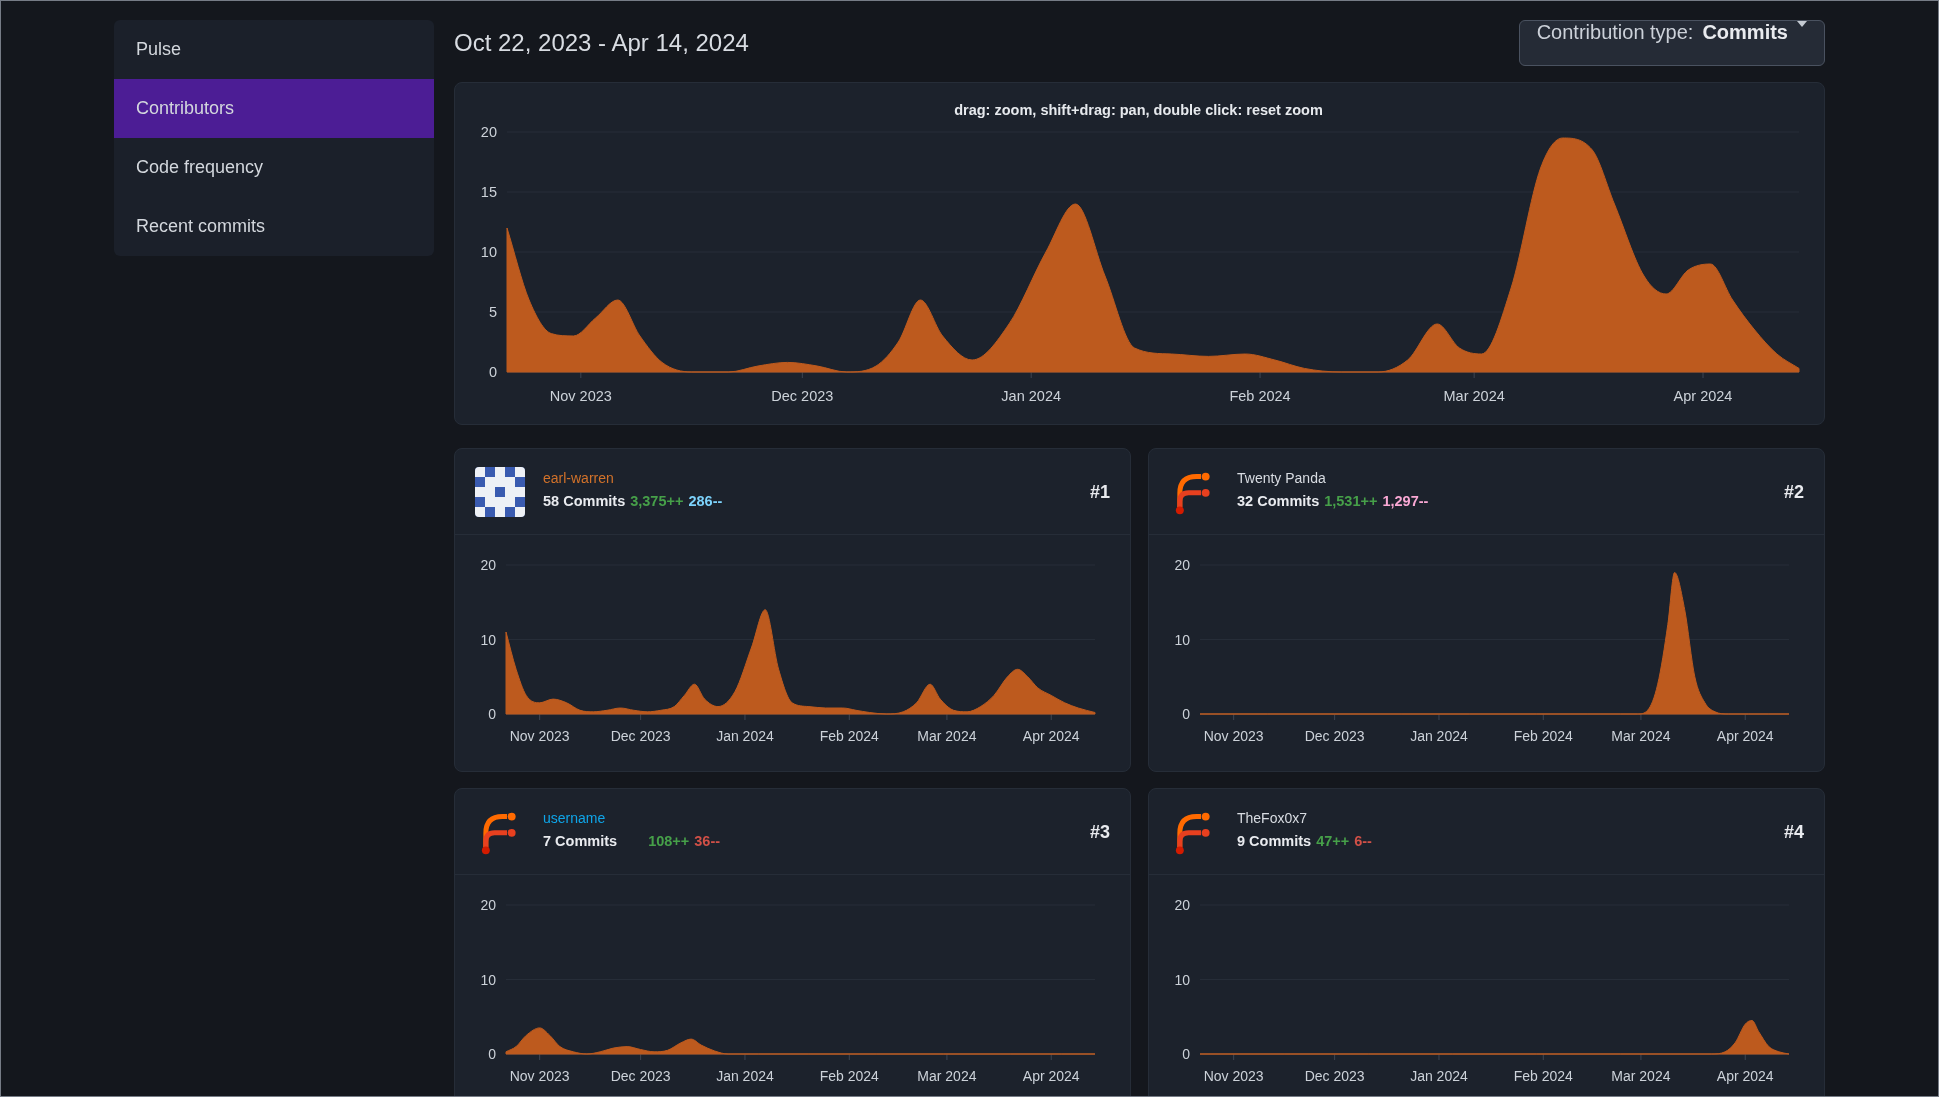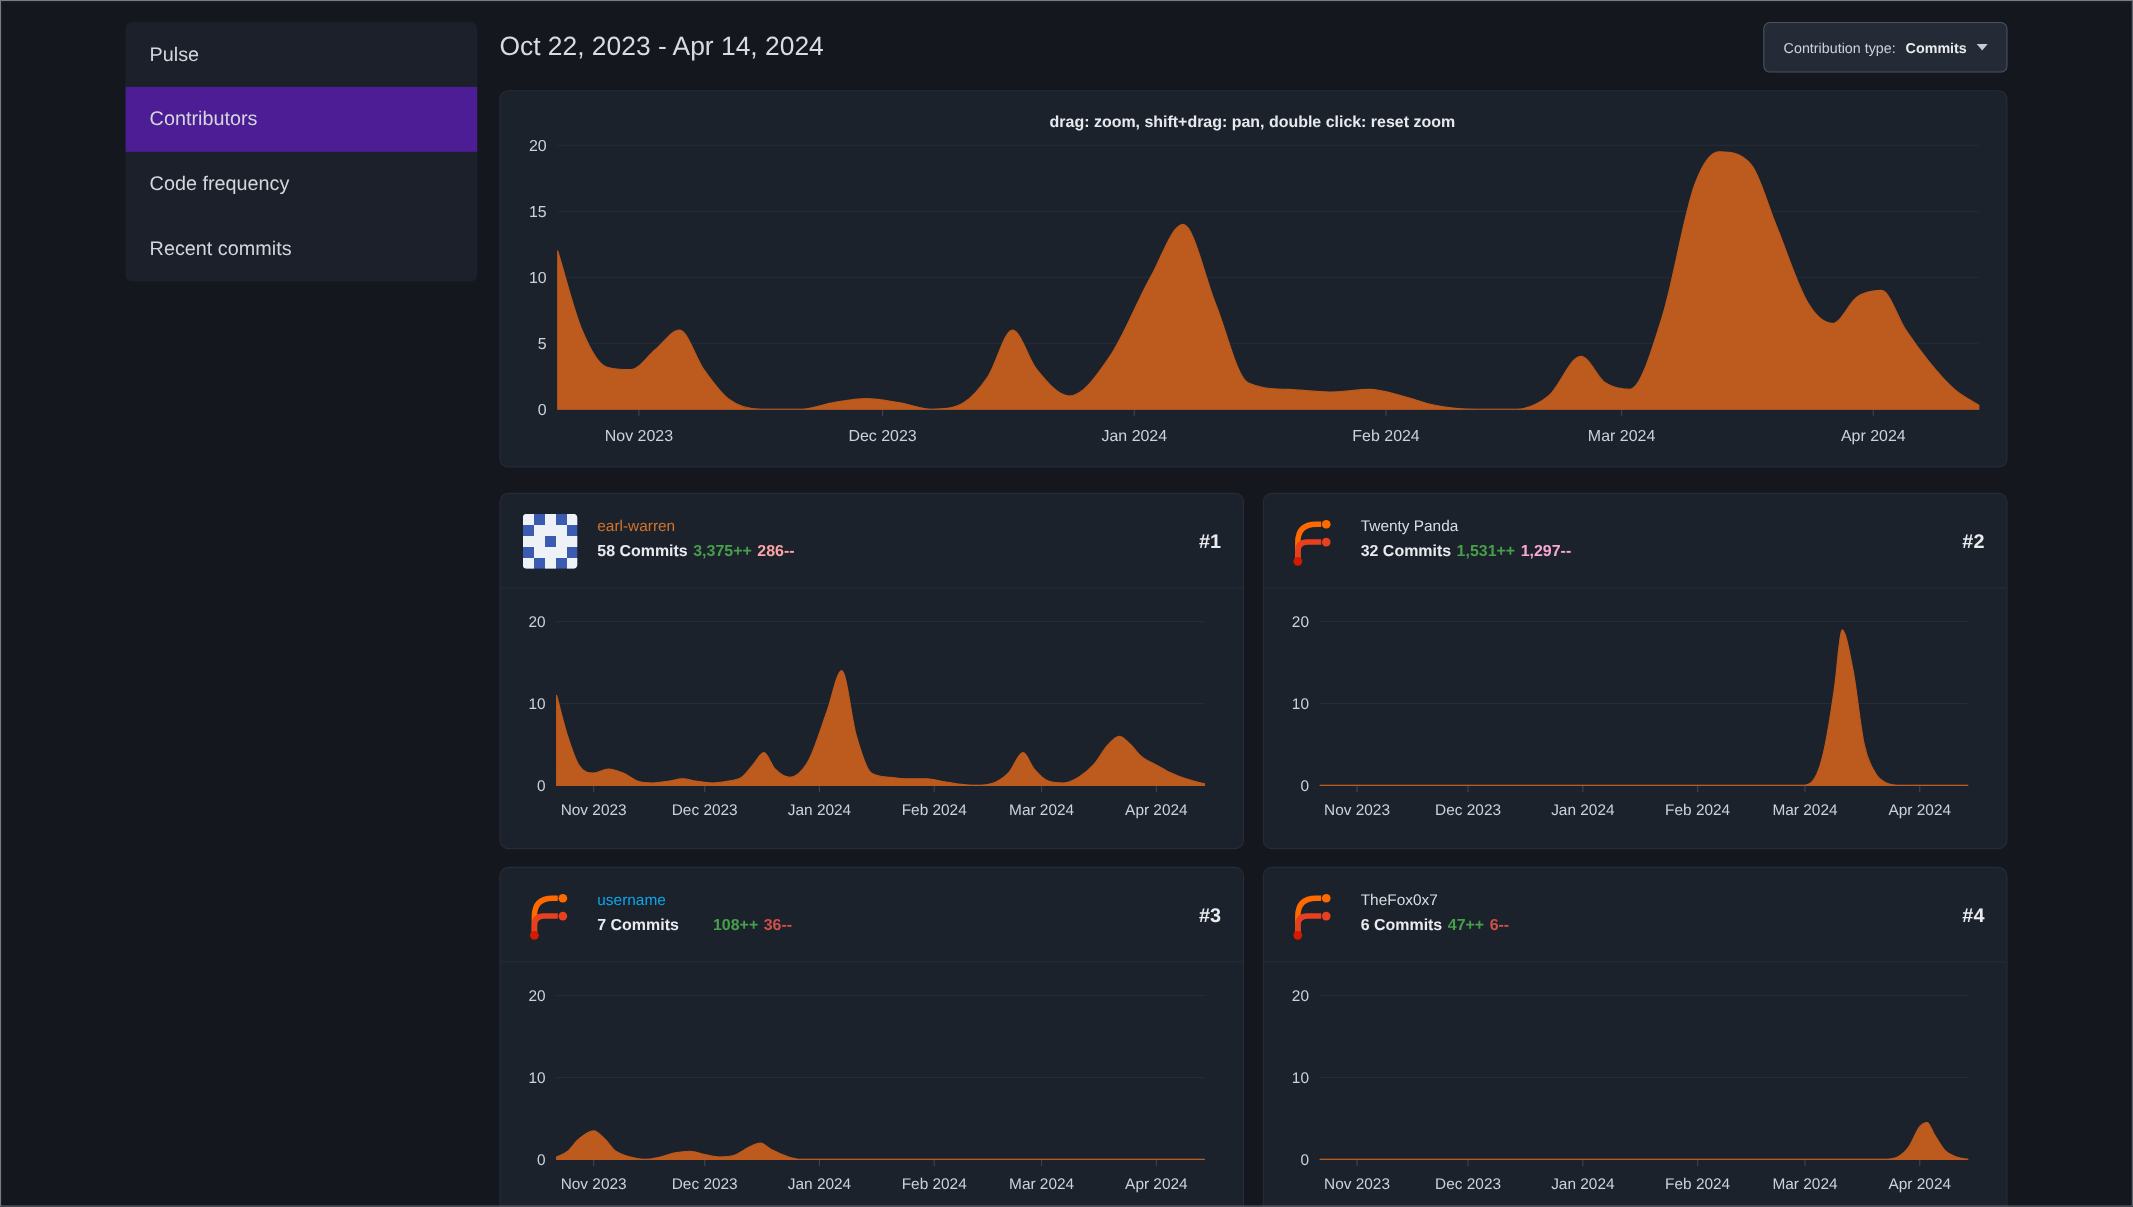--- a/index.html
+++ b/index.html
@@ -15,23 +15,23 @@
 
   
   .sidebar { width: 320px; flex: 0 0 320px; background: #1b202a; border-radius: 6px; overflow: hidden; align-self: flex-start; }
   .side-item { height: 59px; display: flex; align-items: center; padding: 0 22px; font-size: 18px; color: #d3d7dd; cursor: pointer; }
   .side-item.active { background: #4c1d95; }
 
   
   .main { flex: 1; min-width: 0; }
   .main-header { display: flex; justify-content: space-between; align-items: flex-start; margin-bottom: 16px; }
   .date-range { font-size: 24px; color: #d8dce2; margin-top: 9px; }
-  .ctype-btn { display: flex; align-items: center; gap: 9px; height: 46px; padding: 0 17px;
+  .ctype-btn { display: flex; gap: 9px; height: 46px; padding: 0 17px;
     background: #252b36; border: 1px solid #4a5260; border-radius: 6px;
-    font-size: 13px; color: #ccd1d9; cursor: pointer; font-family: inherit; margin-left: 48px; }
+    font-size: 20px; color: #ccd1d9; cursor: pointer; font-family: inherit; margin-left: 48px; }
   .ctype-btn .val { font-weight: bold; color: #e9ebef; }
   .caret { width: 0; height: 0; border-left: 5px solid transparent; border-right: 5px solid transparent; border-top: 6px solid #c4cad2; }
 
   .panel { background: #1c222c; border: 1px solid #262d38; border-radius: 8px; }
   .main-chart { height: 343px; margin-bottom: 23px; overflow: hidden; }
 
   
   .cards { display: flex; flex-wrap: wrap; justify-content: space-between; row-gap: 16px; }
   .card { width: 677px; height: 324px; overflow: hidden; }
   .card-header { height: 86px; padding: 18px 20px 0; display: flex; align-items: flex-start; border-bottom: 1px solid #262d38; }
@@ -113,21 +113,21 @@
                 <rect x="3" y="2" width="2" height="1" fill="#eef1f6"></rect>
               <rect x="1" y="3" width="3" height="1" fill="#eef1f6"></rect>
               <rect x="0" y="4" width="1" height="1" fill="#eef1f6"></rect>
                 <rect x="2" y="4" width="1" height="1" fill="#eef1f6"></rect>
                 <rect x="4" y="4" width="1" height="1" fill="#eef1f6"></rect>
             </svg>
           </div>
           <div class="who">
             <div class="uname" style="color: rgb(210, 114, 42);">earl-warren</div>
             <div class="stats">
-              <span>58 Commits</span><span class="add" style="color: rgb(70, 160, 73);">3,375++</span><span class="del" style="color: #fca5a5; margin-top: 40px;">286--</span>
+              <span>58 Commits</span><span class="add" style="color: rgb(70, 160, 73);">3,375++</span><span class="del" style="color: #7dd3fc; margin-top: 40px;">286--</span>
             </div>
           </div>
           <div class="rank">#1</div>
         </div>
         <div class="card-chart"><svg width="675" height="238" viewBox="0 0 675 238">
               <line x1="51" x2="640" y1="179" y2="179" stroke="#3e4552" stroke-width="1"></line>
               <text x="41" y="184" text-anchor="end" font-size="14" fill="#ccd2d9">0</text>
               <line x1="51" x2="640" y1="104.5" y2="104.5" stroke="#262d38" stroke-width="1"></line>
               <text x="41" y="109.5" text-anchor="end" font-size="14" fill="#ccd2d9">10</text>
               <line x1="51" x2="640" y1="30" y2="30" stroke="#262d38" stroke-width="1"></line>
@@ -239,21 +239,21 @@
               <path d="M5.2 19.4 L5.2 12.6 Q5.2 4.6 13.2 4.6 L15.4 4.6" fill="none" stroke="#ff6a00" stroke-width="2.4"></path>
               <path d="M5.2 19.4 L5.2 16.6 Q5.2 12.4 9.4 12.4 L15.4 12.4" fill="none" stroke="#e8401f" stroke-width="2.4"></path>
               <circle cx="17.6" cy="4.6" r="1.9" fill="#ff6a00"></circle>
               <circle cx="17.6" cy="12.4" r="1.9" fill="#e8401f"></circle>
               <circle cx="5.2" cy="20.8" r="1.9" fill="#d31b00"></circle>
             </svg>
           </div>
           <div class="who">
             <div class="uname" style="color: rgb(216, 220, 226);">TheFox0x7</div>
             <div class="stats">
-              <span>6 Commits</span><span class="add" style="color: rgb(70, 160, 73);">47++</span><span class="del" style="color: rgb(209, 80, 71);">6--</span>
+              <span>9 Commits</span><span class="add" style="color: rgb(70, 160, 73);">47++</span><span class="del" style="color: rgb(209, 80, 71);">6--</span>
             </div>
           </div>
           <div class="rank">#4</div>
         </div>
         <div class="card-chart"><svg width="675" height="238" viewBox="0 0 675 238">
               <line x1="51" x2="640" y1="179" y2="179" stroke="#3e4552" stroke-width="1"></line>
               <text x="41" y="184" text-anchor="end" font-size="14" fill="#ccd2d9">0</text>
               <line x1="51" x2="640" y1="104.5" y2="104.5" stroke="#262d38" stroke-width="1"></line>
               <text x="41" y="109.5" text-anchor="end" font-size="14" fill="#ccd2d9">10</text>
               <line x1="51" x2="640" y1="30" y2="30" stroke="#262d38" stroke-width="1"></line>

